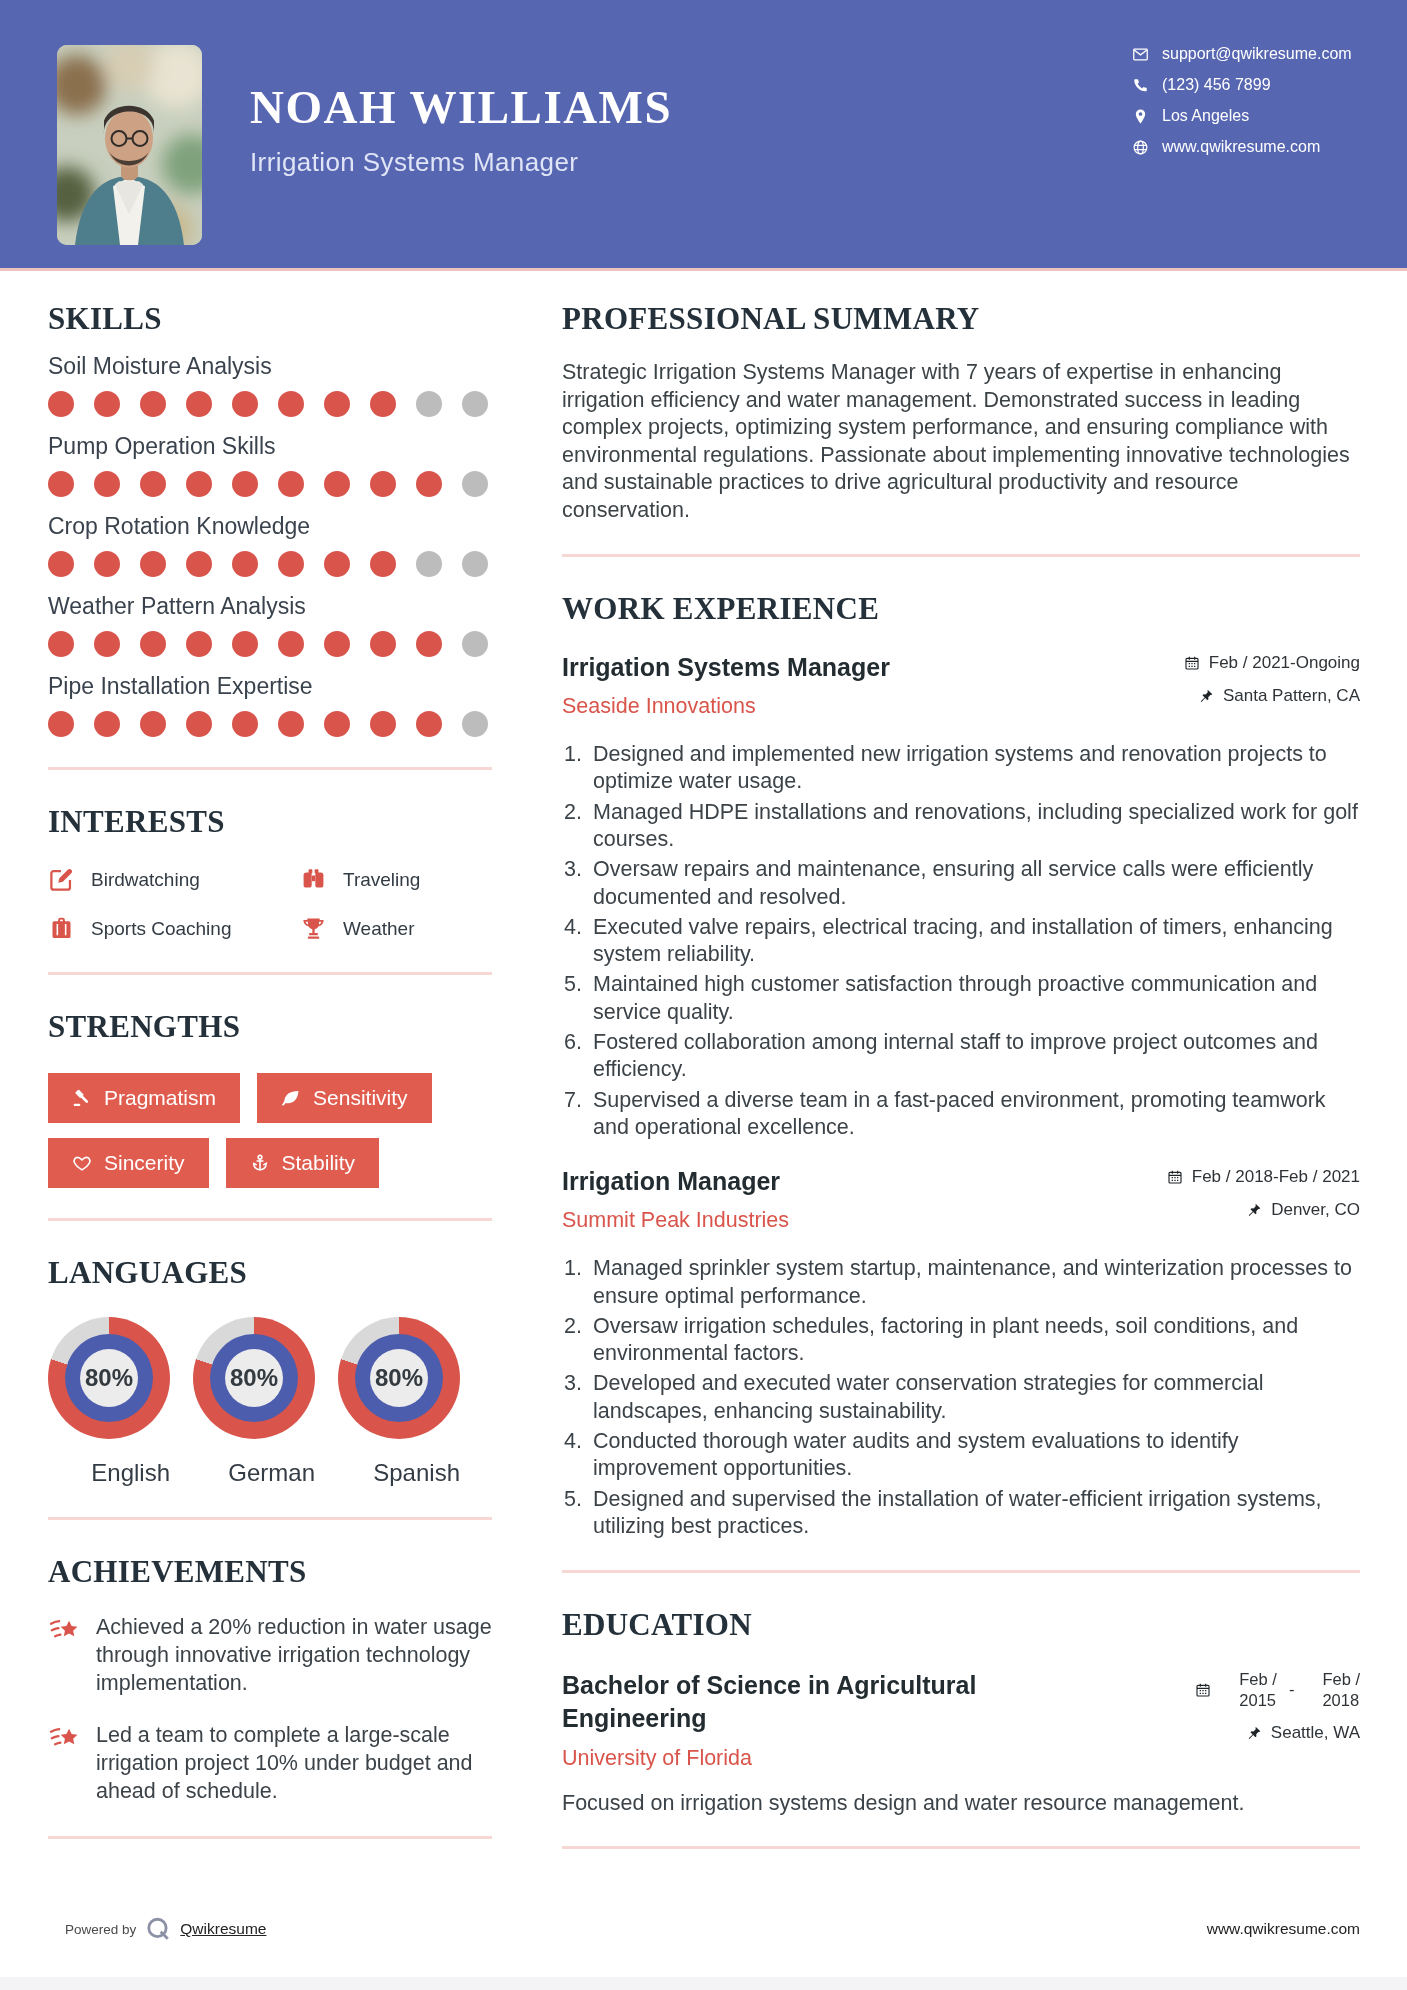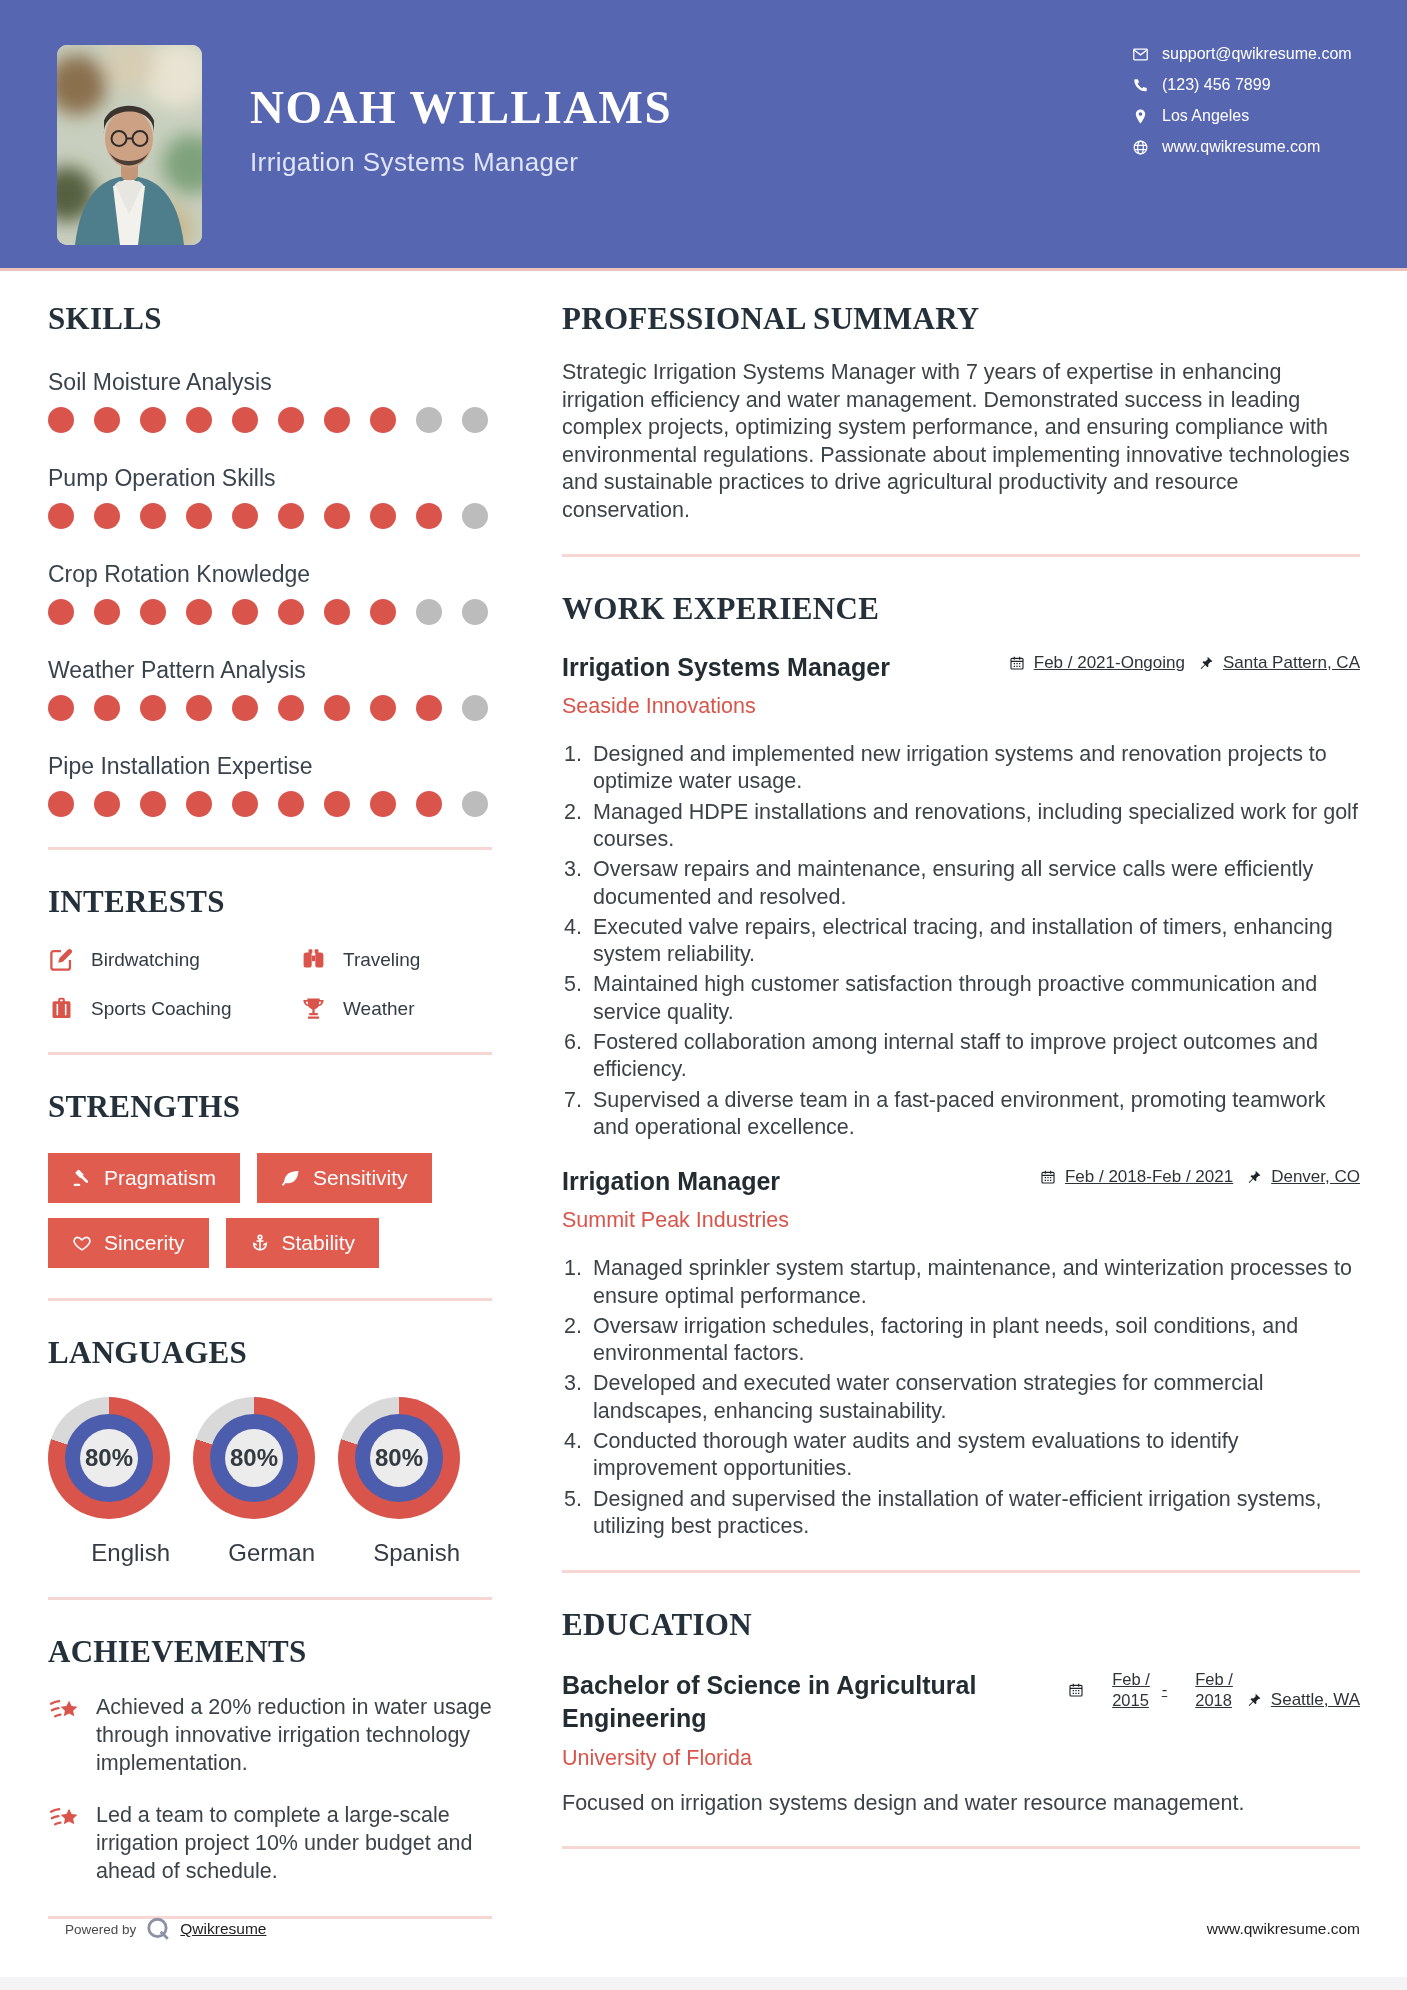--- a/index.html
+++ b/index.html
@@ -19,21 +19,21 @@
   .contact-row{display:flex;align-items:center;gap:13px;color:#fff;font-size:16px;}
   .contact-row .icon{display:inline-flex;color:#fff;}
   .contact-row .icon svg{width:17px;height:17px;}
   
   .content{display:flex;padding:30px 47px 0 48px;gap:70px;}
   .col-left{width:444px;flex:none;}
   .col-right{flex:1;min-width:0;}
   h2.sec{font-family:"Liberation Serif",serif;font-weight:700;font-size:31px;color:#25313a;margin:0;letter-spacing:.3px;}
   .rule{border:none;border-top:3px solid var(--divider);margin:30px 0 34px;}
   
-  .skill{margin-top:32px;}
+  .skill{margin-top:16px;}
   .skill-label{font-size:23px;color:#3a434d;}
   .dots{display:flex;gap:20px;margin-top:11px;}
   .dot{width:26px;height:26px;border-radius:50%;background:var(--dot-gray);}
   .dot.on{background:var(--accent);}
   
   .interests-grid{display:grid;grid-template-columns:252px 1fr;row-gap:22px;margin-top:26px;}
   .interest{display:flex;align-items:center;gap:16px;font-size:19px;color:#333b44;}
   .interest .icon{display:inline-flex;color:var(--accent);}
   .interest .icon svg{width:27px;height:27px;}
   
@@ -51,21 +51,21 @@
   
   .ach-item{display:flex;gap:15px;margin-top:24px;font-size:21.5px;line-height:1.3;color:#3b4248;}
   .ach-item .icon{flex:none;display:inline-flex;color:var(--accent);margin-top:1px;}
   .ach-item .icon svg{width:33px;height:33px;}
   
   .summary-text{margin-top:22px;font-size:21.5px;line-height:1.28;color:#3c4347;}
   .job{margin-top:26px;}
   .job-head{display:grid;grid-template-columns:1fr auto;align-items:start;}
   .job-title-text{font-size:25px;font-weight:700;color:#222c31;}
   .company{margin-top:12px;font-size:21.5px;color:var(--accent);}
-  .meta{display:flex;flex-direction:row;gap:13px;align-items:flex-end;font-size:17px;color:#2e3338;text-decoration:underline;}
+  .meta{display:flex;flex-direction:column;gap:13px;align-items:flex-end;font-size:17px;color:#2e3338;}
   .meta-row{display:flex;align-items:center;gap:9px;}
   .meta .icon{display:inline-flex;color:#1f2428;}
   .meta .icon svg{width:16px;height:16px;}
   .bullets{margin:22px 0 0;padding:0;list-style:none;counter-reset:li;}
   .bullets li{position:relative;padding-left:31px;font-size:21.5px;line-height:1.27;margin-bottom:3px;color:#3b4248;}
   .bullets li::before{counter-increment:li;content:counter(li) ".";position:absolute;left:2px;}
   
   .degree{font-size:25px;font-weight:700;color:#222c31;max-width:460px;line-height:1.3;}
   .edu-dates{display:flex;align-items:center;gap:12px;font-size:16.5px;color:#2e3338;}
   .edu-date{white-space:pre-line;line-height:1.25;margin-left:16px;}

